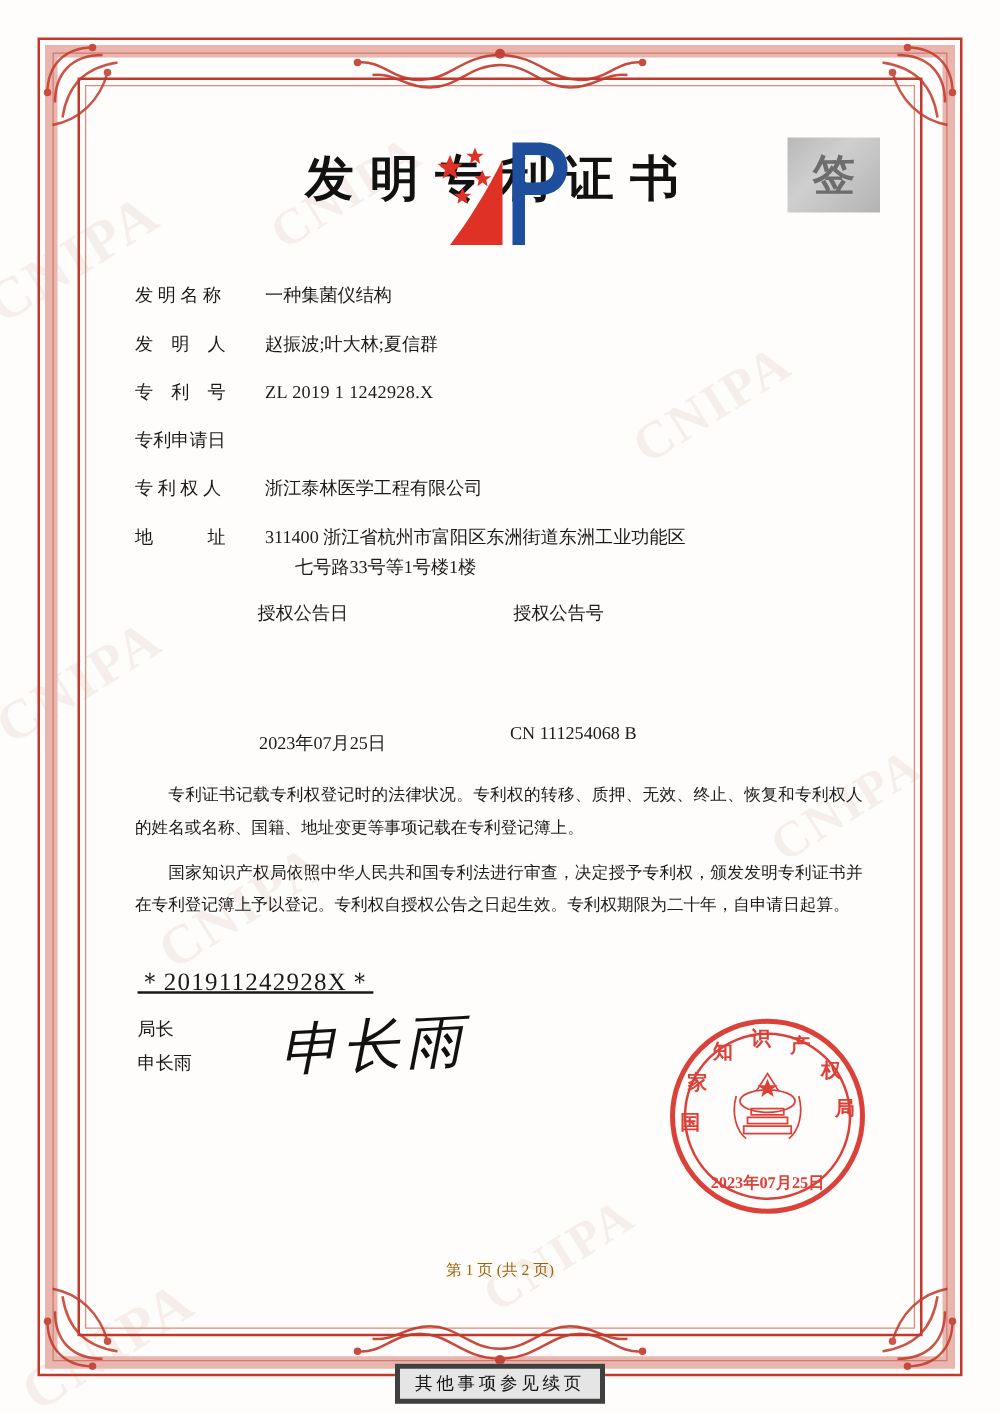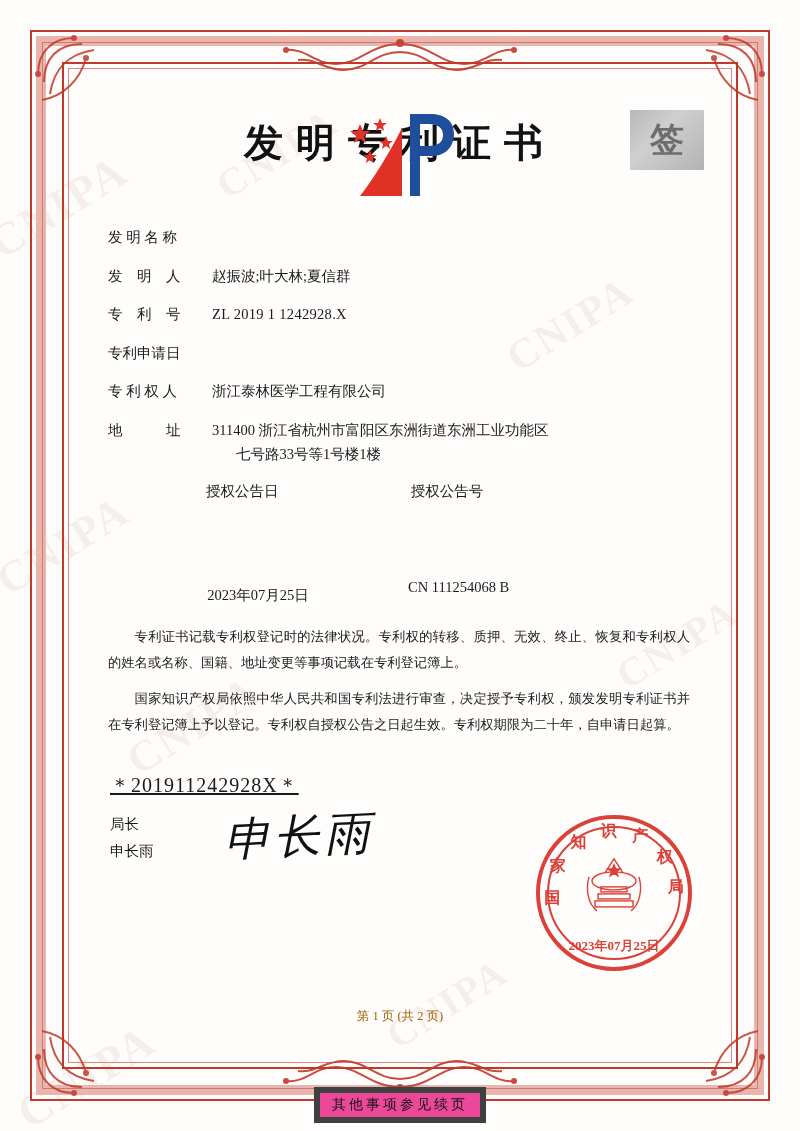--- a/index.html
+++ b/index.html
@@ -77,22 +77,22 @@
   .seal .ring{position:absolute;inset:7px;border:2px solid #d8332a;border-radius:50%;}
   .seal .txt{position:absolute;inset:0;color:#d8332a;font-weight:700;font-size:16px;}
   .seal .txt span{position:absolute;left:50%;top:50%;transform-origin:0 0;}
   .seal .natl{position:absolute;left:50%;top:50%;transform:translate(-50%,-54%);
       width:78px;height:78px;}
   .seal .date{position:absolute;left:50%;bottom:12px;transform:translateX(-50%);
       font-size:13px;color:#d8332a;font-weight:700;white-space:nowrap;}
 
   .pagefoot{position:absolute;left:0;right:0;bottom:16px;text-align:center;font-size:12.5px;color:#a16207;}
   .bottomnote{position:absolute;left:0;right:0;bottom:8px;text-align:center;}
-  .bottomnote span{display:inline-block;border:6px solid #404040;padding:3px 12px;font-size:14px;
-      letter-spacing:3px;color:#111;background:#ec4899;}
+  .bottomnote span{display:inline-block;border:4px solid #404040;padding:3px 12px;font-size:14px;
+      letter-spacing:3px;color:#111;background:#e5e5e5;}
 </style>
 </head>
 <body>
 
 <div class="page">
 
   <div class="watermarks">
     <div class="wm" style="left:-18px;top:180px;font-size:46px;">CNIPA</div>
     <div class="wm" style="left:210px;top:130px;font-size:40px;">CNIPA</div>
     <div class="wm" style="left:500px;top:300px;font-size:42px;">CNIPA</div>
@@ -206,20 +206,21 @@
     <div class="stamp-box">
       <div class="glyph">签</div>
     </div>
 
     <div class="title">发明专利证书</div>
 
     <div class="fields">
 
       <div class="row">
         <div class="lbl">发 明 名 称</div>
+        <div class="val">一种集菌仪结构</div>
       </div>
 
       <div class="row">
         <div class="lbl">发　明　人</div>
         <div class="val">赵振波;叶大林;夏信群</div>
       </div>
 
       <div class="row">
         <div class="lbl">专　利　号</div>
         <div class="val lat">ZL 2019 1 1242928.X</div>

